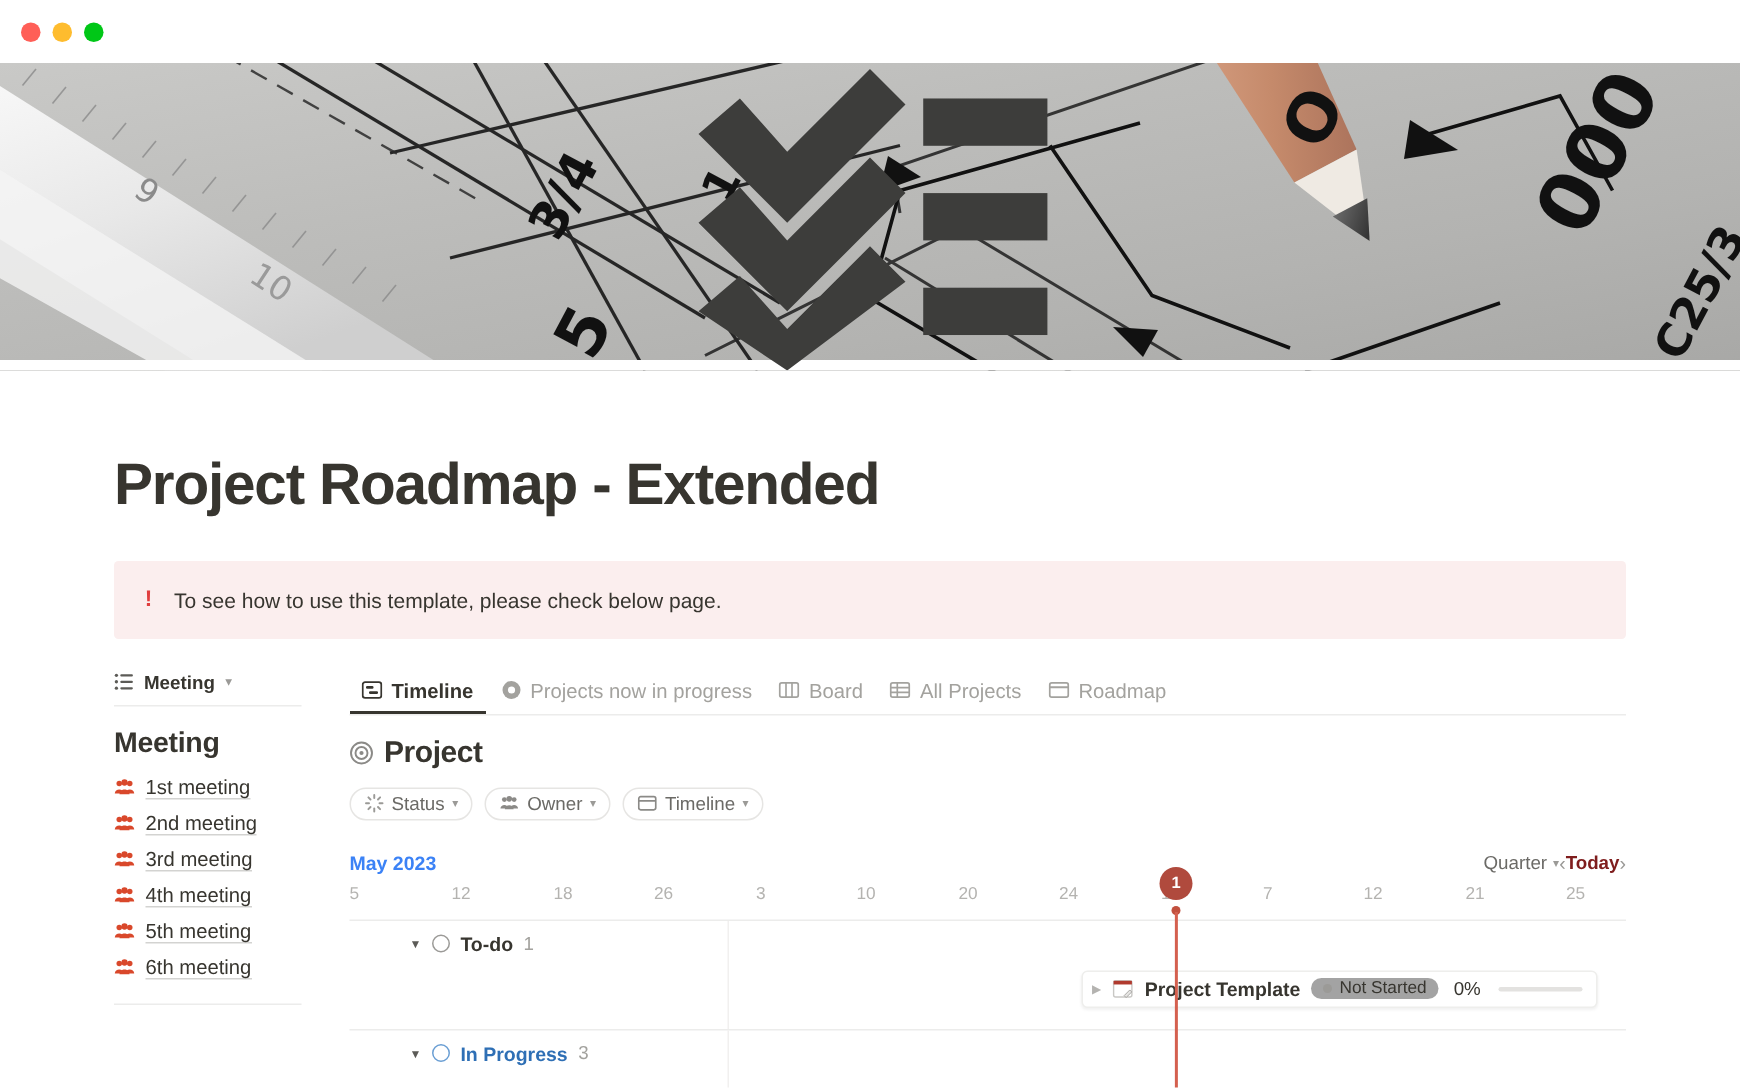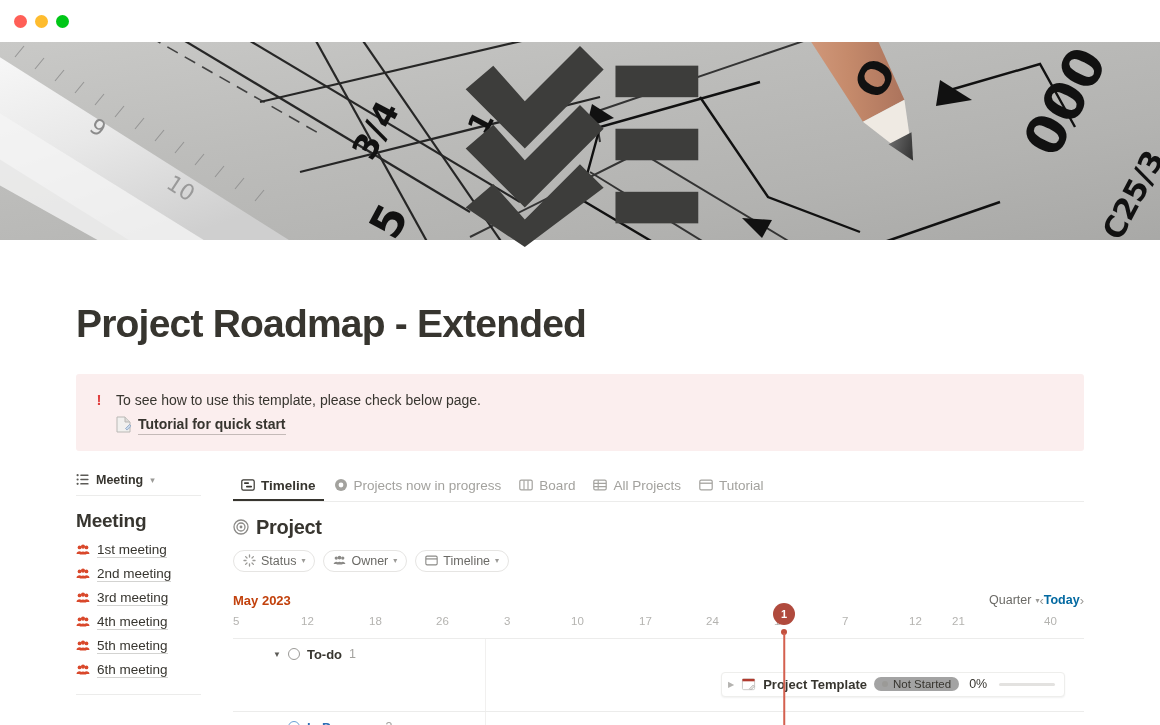--- a/index.html
+++ b/index.html
@@ -29,21 +29,21 @@
   h1.title{
     font-size:39px;line-height:1.2;font-weight:700;letter-spacing:-0.8px;
     margin:54px 0 0 0;color:#37352f;
   }
   
   .callout{
     margin-top:26px;background:#fbeeee;border-radius:3px;
     padding:16px 16px 16px 16px;display:flex;gap:10px;align-items:flex-start;
   }
   .callout-icon{color:#e03e3e;font-weight:700;font-size:15px;line-height:20px;width:14px;flex:none;text-align:center;}
-  .callout-body{display:flex;flex-direction:column;gap:4px;}
+  .callout-body{display:flex;flex-direction:column;gap:19px;}
   .callout-text{font-size:14px;line-height:20px;color:#37352f;}
   .callout-link{display:flex;align-items:center;gap:7px;font-size:14px;line-height:20px;}
   .callout-link .lbl{border-bottom:1px solid rgba(55,53,47,.28);font-weight:600;color:#37352f;cursor:pointer;}
   .doc-glyph{width:15px;height:17px;position:relative;flex:none;}
 
   
   .cols{display:flex;margin-top:22px;gap:0;}
   .col-left{width:125px;flex:none;padding-right:22px;}
   .col-right{flex:1;min-width:0;padding-left:10px;}
 
@@ -66,26 +66,26 @@
   .db-head{display:flex;align-items:center;gap:7px;margin-top:14px;}
   .db-title{font-size:20px;font-weight:700;letter-spacing:-0.3px;}
   .chips{display:flex;gap:8px;margin-top:11px;}
   .chip{display:flex;align-items:center;gap:5px;border:1px solid #e6e5e3;border-radius:20px;
      padding:3px 9px;font-size:12.5px;color:#6b6a66;cursor:pointer;background:#fff;}
   .chip .chev{font-size:8px;color:#9b9a97;}
 
   
   .tl{margin-top:21px;position:relative;}
   .tl-bar{display:flex;align-items:center;justify-content:space-between;}
-  .tl-month{font-size:13px;font-weight:700;color:#c2410c;}
+  .tl-month{font-size:13px;font-weight:700;color:#3b82f6;}
   .tl-ctrls{display:flex;align-items:center;font-size:12.5px;color:#6b6a66;}
   .tl-ctrls .q{display:flex;align-items:center;gap:4px;cursor:pointer;}
   .tl-ctrls .chev{font-size:8px;color:#9b9a97;}
   .tl-ctrls .arrow{color:#9b9a97;font-size:13px;cursor:pointer;}
-  .tl-ctrls .today{font-weight:700;color:#0369a1;cursor:pointer;}
+  .tl-ctrls .today{font-weight:700;color:#7f1d1d;cursor:pointer;}
 
   .tl-ticks{position:relative;height:23px;margin-top:7px;border-bottom:1px solid #ececeb;}
   .tick{position:absolute;top:0;font-size:11.5px;color:#b4b3b0;}
   .vline{position:absolute;top:0;bottom:0;width:1px;background:#f1f0ef;}
 
   .today-pin{position:absolute;z-index:9;}
   .today-badge{width:22px;height:22px;border-radius:50%;background:#b04a3d;color:#fff;
     font-size:11px;font-weight:700;display:flex;align-items:center;justify-content:center;}
   .today-line{position:absolute;left:50%;transform:translateX(-50%);width:1.5px;background:#d4604f;}
   .today-dot{position:absolute;left:50%;transform:translateX(-50%);width:6px;height:6px;border-radius:50%;background:#c2503e;}
@@ -230,28 +230,20 @@
 
 <div class="page">
  <div class="content">
 
   <h1 class="title">Project Roadmap - Extended</h1>
 
   <div class="callout">
     <div class="callout-icon">!</div>
     <div class="callout-body">
       <div class="callout-text">To see how to use this template, please check below page.</div>
-      <div class="callout-link">
-        <svg class="doc-glyph" viewBox="0 0 15 17">
-          <path d="M1 1 h8 l5 5 v10 h-13 z" fill="#f1f0ee" stroke="#b9b8b5" stroke-width="1"></path>
-          <path d="M9 1 v5 h5" fill="#dcdbd8" stroke="#b9b8b5" stroke-width="1"></path>
-          <path d="M9.5 12.5 l4 -4 l1.6 1.6 l-4 4 z" fill="#c9d8ea" stroke="#7e9cbf" stroke-width=".7"></path>
-        </svg>
-        <span class="lbl">Tutorial for quick start</span>
-      </div>
     </div>
   </div>
 
   <div class="cols">
 
     <div class="col-left">
       <div class="linkdb-header">
         <svg width="13" height="13" viewBox="0 0 13 13">
           <g fill="#5c5b57">
             <circle cx="1.6" cy="2.2" r="1.1"></circle>
@@ -381,21 +373,21 @@
             <rect x=".8" y="2.2" width="12.4" height="9.6" rx="1.4" fill="none" stroke="#a3a29e" stroke-width="1.2"></rect>
             <path d="M.9 5.4 H13.1 M.9 8.6 H13.1 M5.2 2.4 V11.6" stroke="#a3a29e" stroke-width="1.1"></path>
           </svg>
           <span>All Projects</span>
         </div>
         <div class="tab">
           <svg width="14" height="14" viewBox="0 0 14 14">
             <rect x=".8" y="2.2" width="12.4" height="9.6" rx="1.4" fill="none" stroke="#a3a29e" stroke-width="1.2"></rect>
             <path d="M.9 5.2 H13.1" stroke="#a3a29e" stroke-width="1.3"></path>
           </svg>
-          <span>Tutorial</span>
+          <span>Roadmap</span>
         </div>
       </div>
 
       <div class="db-head">
         <svg width="16" height="16" viewBox="0 0 16 16">
           <circle cx="8" cy="8" r="7" fill="none" stroke="#8b8a87" stroke-width="1.3"></circle>
           <circle cx="8" cy="8" r="4" fill="none" stroke="#8b8a87" stroke-width="1.3"></circle>
           <circle cx="8" cy="8" r="1.4" fill="#8b8a87"></circle>
         </svg>
         <span class="db-title">Project</span>
@@ -456,27 +448,27 @@
           </div>
         </div>
 
         <div class="tl-ticks">
           <span class="tick" style="left:0px">5</span>
           <span class="tick" style="left:68px">12</span>
           <span class="tick" style="left:136px">18</span>
           <span class="tick" style="left:203px">26</span>
           <span class="tick" style="left:271px">3</span>
           <span class="tick" style="left:338px">10</span>
-          <span class="tick" style="left:406px">17</span>
+          <span class="tick" style="left:406px">20</span>
           <span class="tick" style="left:473px">24</span>
           <span class="tick" style="left:541px">1</span>
           <span class="tick" style="left:609px">7</span>
           <span class="tick" style="left:676px">12</span>
-          <span class="tick" style="left:719px">21</span>
-          <span class="tick" style="left:811px">40</span>
+          <span class="tick" style="left:744px">21</span>
+          <span class="tick" style="left:811px">25</span>
         </div>
 
         <div class="today-pin" style="left:540px;top:10px;">
           <div class="today-badge">1</div>
           <div class="today-dot" style="top:26px;"></div>
           <div class="today-line" style="top:30px;height:140px;"></div>
         </div>
 
         <div class="grp" style="height:72px;">
           <div class="vline" style="left:252px"></div>

